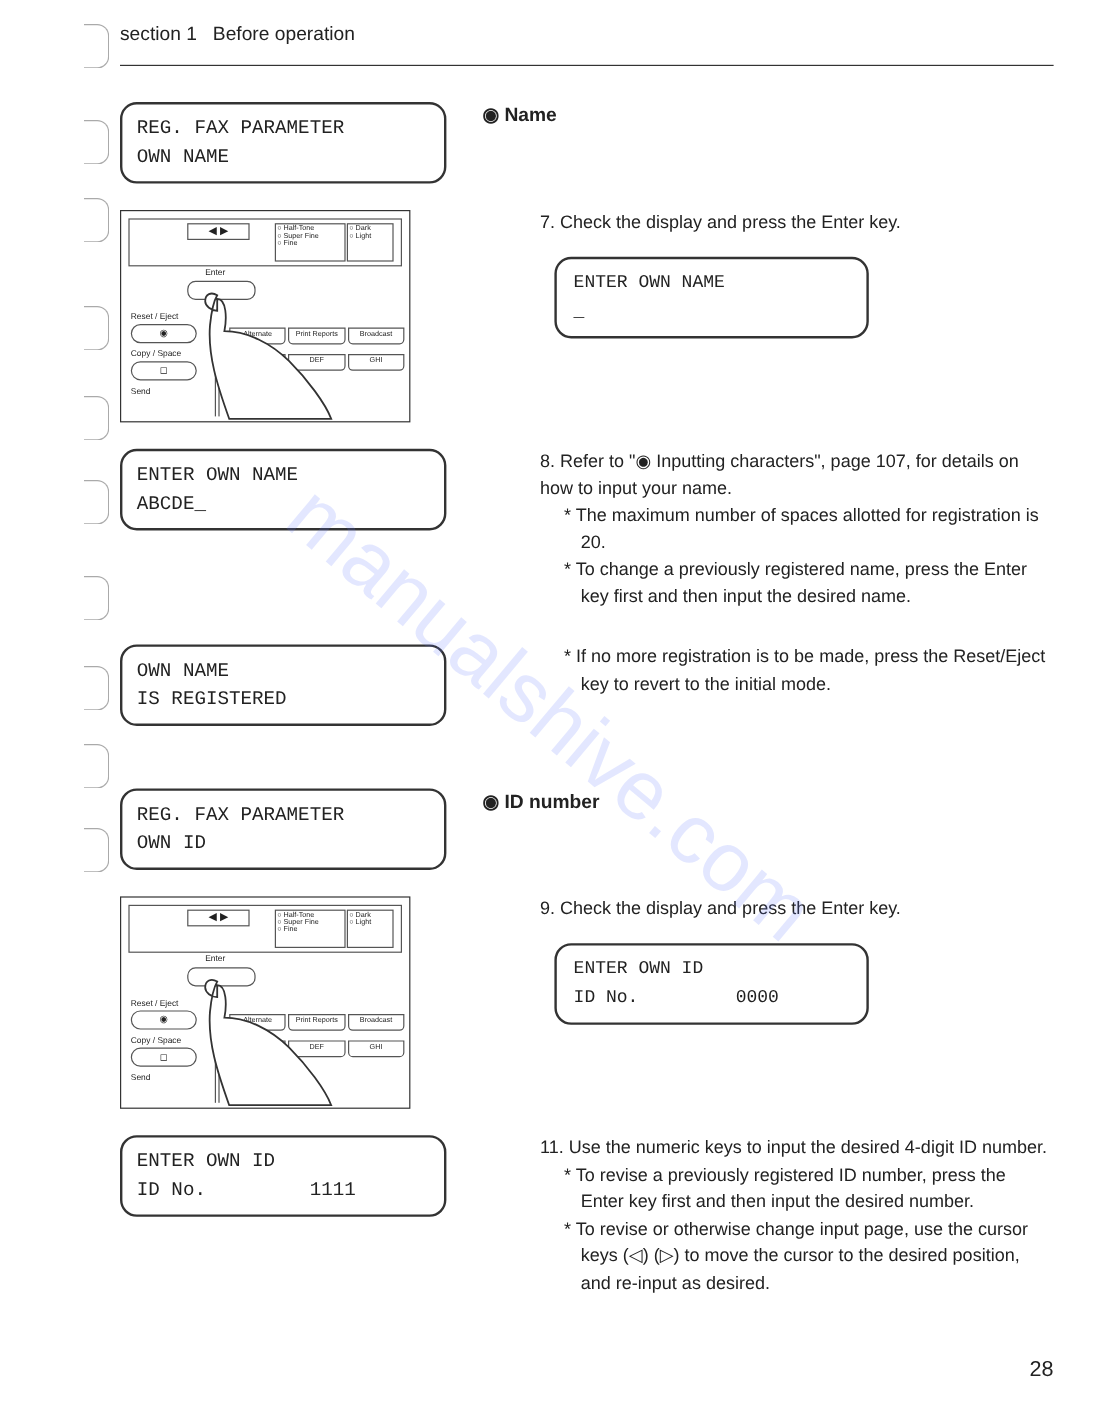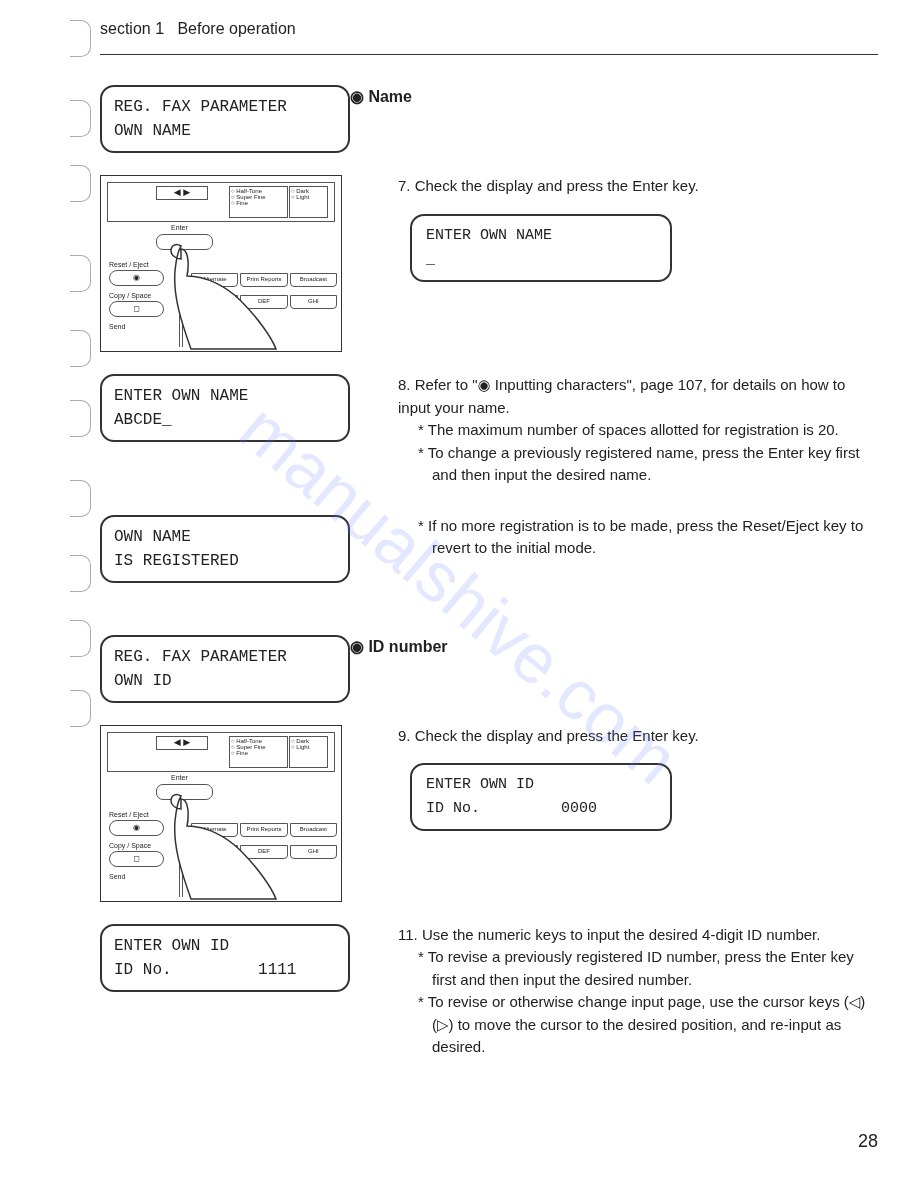--- a/index.html
+++ b/index.html
@@ -40,22 +40,23 @@
     padding-bottom: 16px;
     border-bottom: 1px solid #333;
     margin-bottom: 30px;
   }
   .row {
     display: flex;
     align-items: flex-start;
     margin-bottom: 12px;
   }
   .leftcol {
-    width: 250px;
+    width: 272px;
     flex-shrink: 0;
+    margin-right: 30px;
   }
   .rightcol {
     flex: 1;
     font-size: 15px;
     line-height: 1.5;
   }
   .lcd {
     border: 2px solid #333;
     border-radius: 14px;
     padding: 8px 12px;

